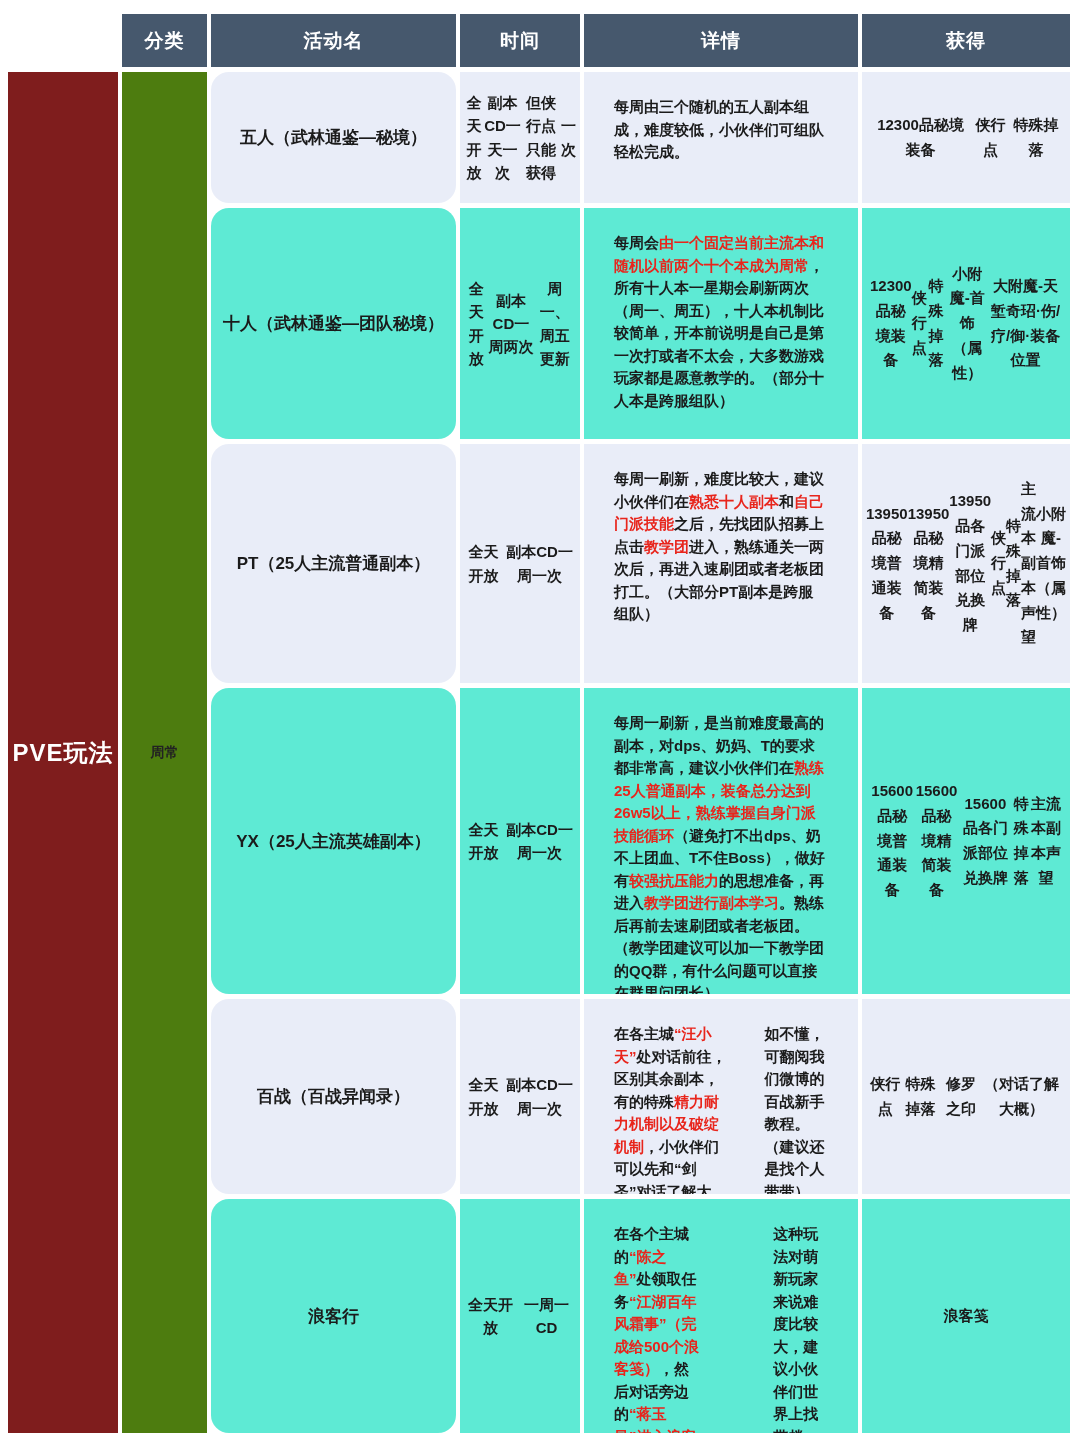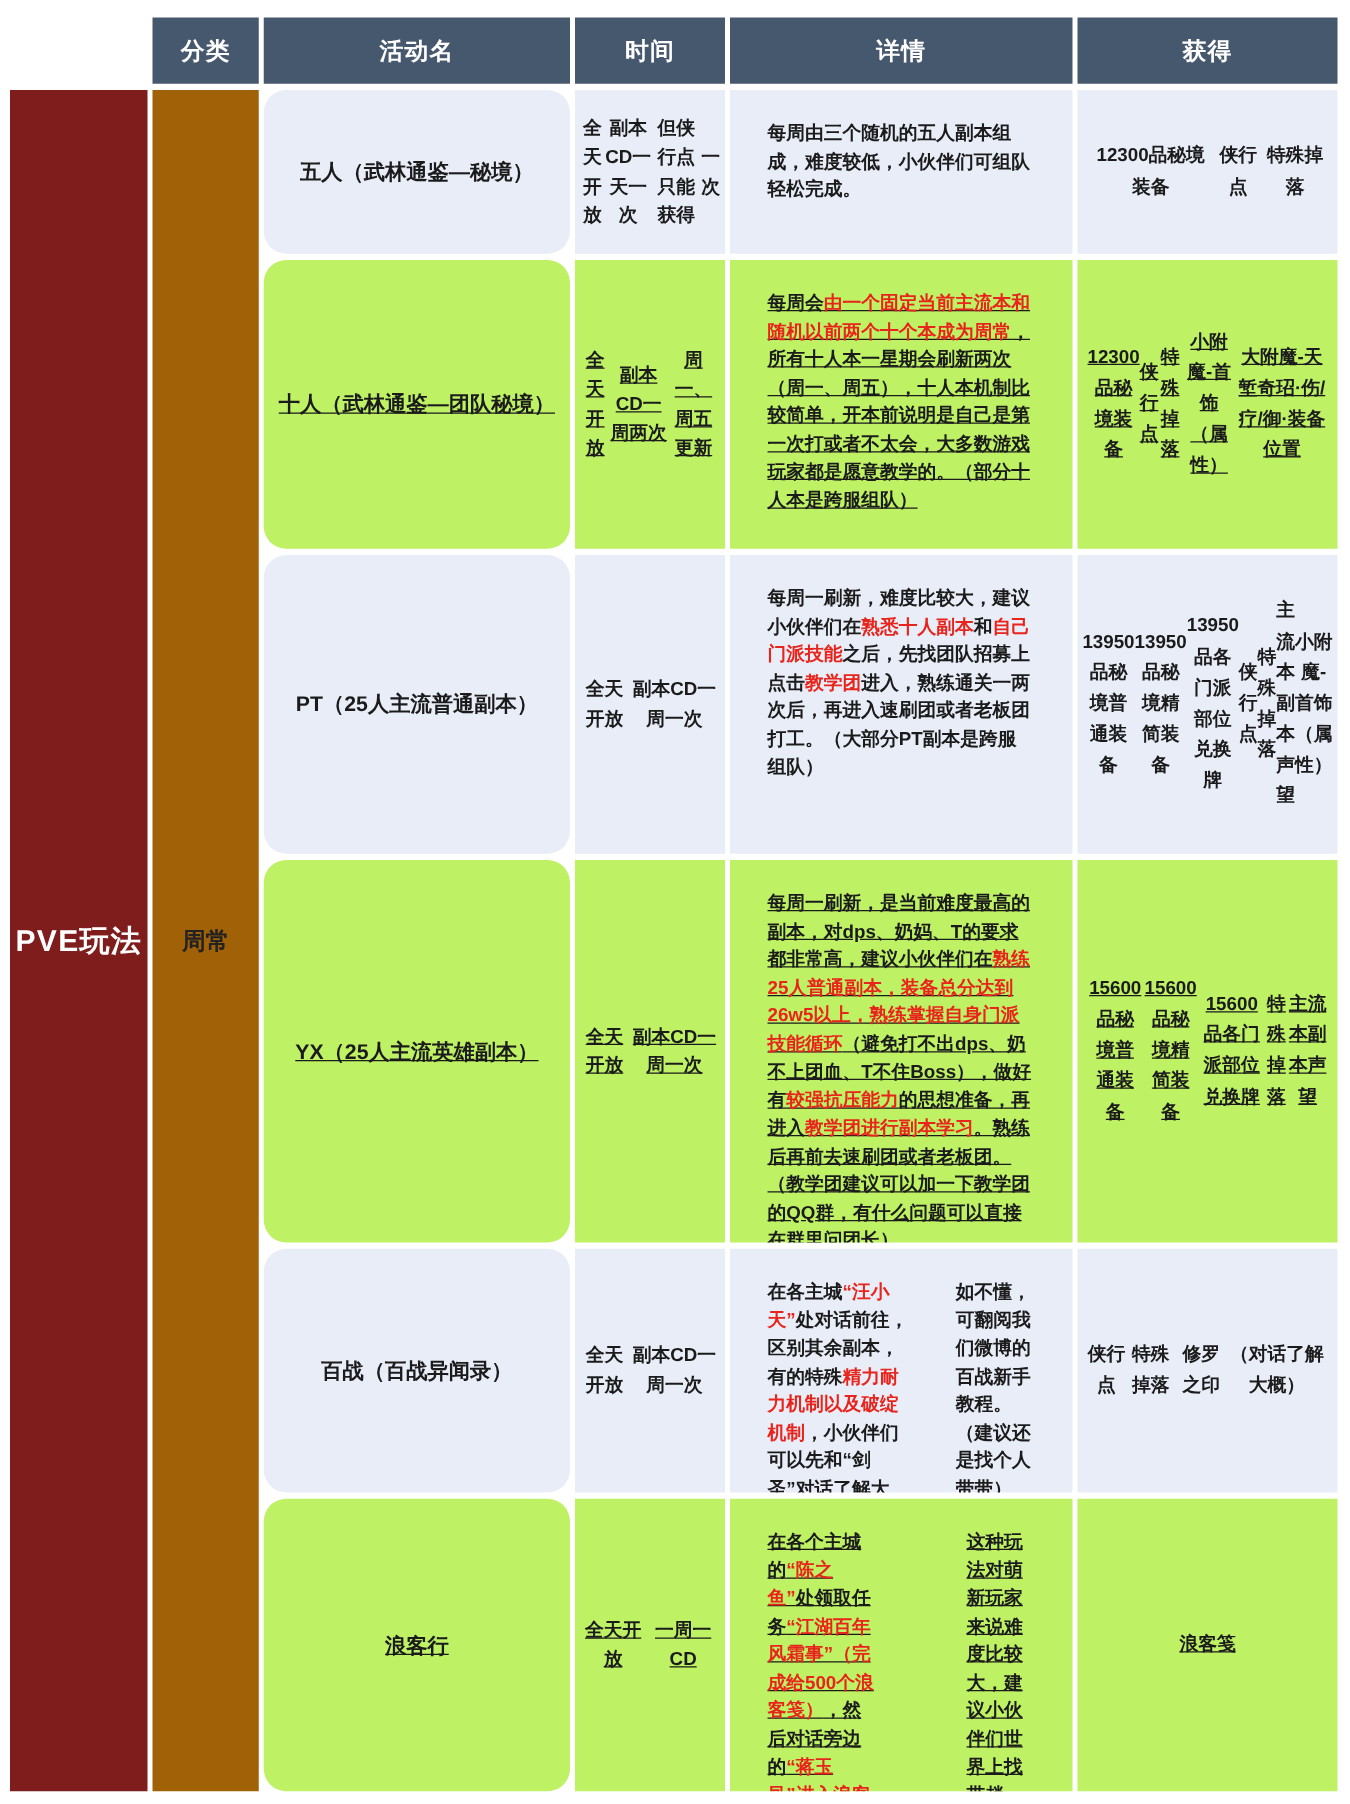--- a/index.html
+++ b/index.html
@@ -37,35 +37,35 @@
     color: #ffffff;
     display: flex;
     align-items: center;
     justify-content: center;
     font-size: 24px;
     letter-spacing: 1px;
   }
   .catcell {
     grid-row: 2 / 8;
     grid-column: 2;
-    background: #a16207;
+    background: #4d7c0f;
     color: #222222;
     display: flex;
     align-items: center;
     justify-content: center;
-    font-size: 19px;
+    font-size: 14px;
   }
   .cell {
     display: flex;
     flex-direction: row;
     justify-content: center;
     overflow: hidden;
   }
   .cell.shaded { background: #e9edf8; }
-  .cell.plain  { background: #bef264; text-decoration: underline; }
+  .cell.plain  { background: #5eead4; }
   .cell.name {
     align-items: center;
     text-align: center;
     font-size: 17px;
     padding: 0 6px;
     border-radius: 18px;
   }
   .cell.time {
     align-items: center;
     text-align: center;

